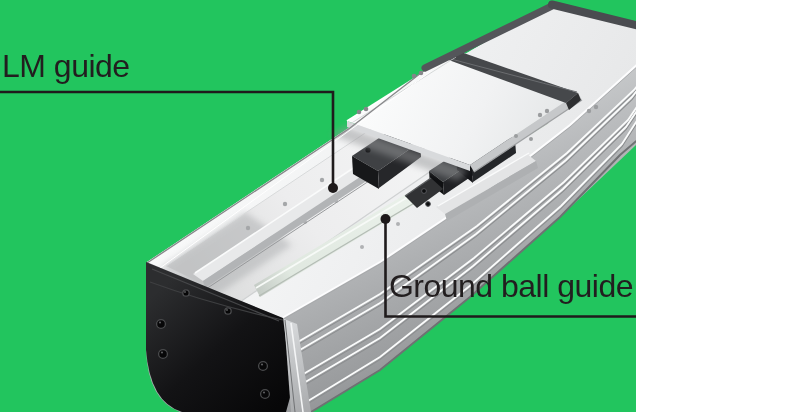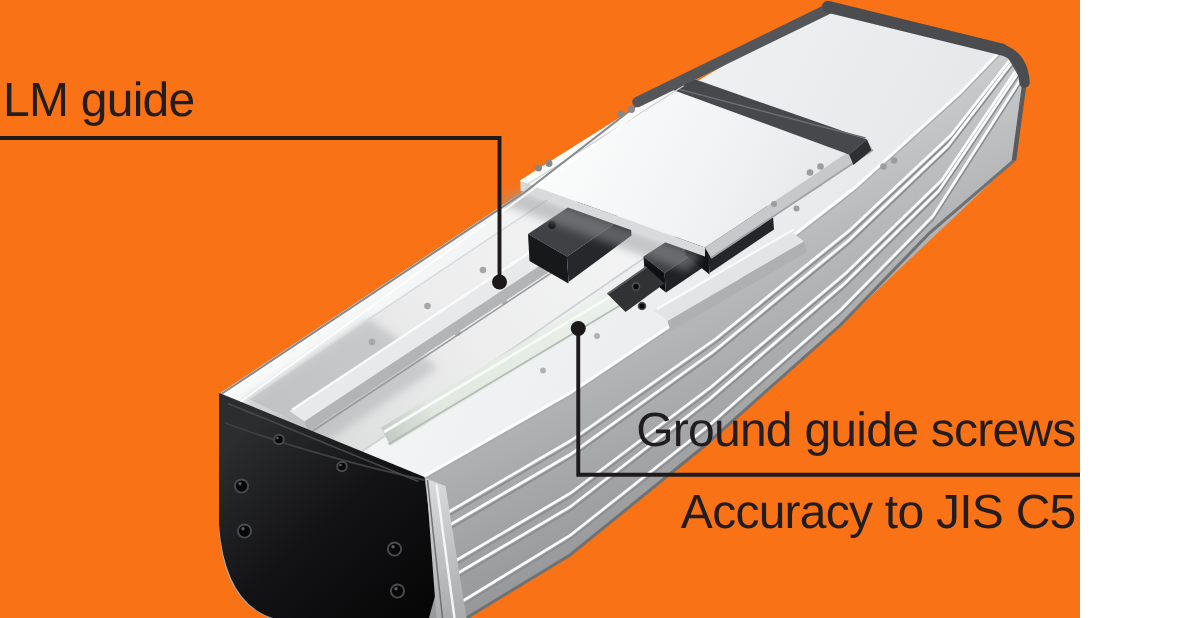--- a/index.html
+++ b/index.html
@@ -1,17 +1,17 @@
 <!DOCTYPE html>
 <html><head>
 <meta charset="utf-8">
 <style>
   html,body{margin:0;padding:0;background:#fff;}
   #stage{
-    position:relative;width:720px;height:412px;background:#f97316;
+    position:relative;width:636px;height:412px;background:#22c55e;
     overflow:hidden;font-family:"Liberation Sans",sans-serif;
   }
   #stage svg{position:absolute;left:0;top:0;}
   .callout-label{
     position:absolute;font-size:32px;line-height:1.05;color:#221e1f;
     letter-spacing:-0.5px;white-space:nowrap;
   }
   .lbl-left{left:2px;text-align:left;}
   .lbl-right{right:3px;text-align:right;}
   #lbl-lm-guide{top:50px;}
@@ -238,15 +238,14 @@
 
     <g fill="none" stroke="#1f1b1c" stroke-width="2.6">
       <path d="M0,92 L333,92 L333,186"></path>
       <path d="M385.5,220 L385.5,316.5 L800,316.5"></path>
     </g>
     <circle cx="333" cy="188" r="5" fill="#1d191a"></circle>
     <circle cx="385.5" cy="219" r="5" fill="#1d191a"></circle>
   </svg>
 
   <div class="callout-label lbl-left" id="lbl-lm-guide">LM guide</div>
-  <div class="callout-label lbl-right" id="lbl-ground-ball-screws">Ground guide screws</div>
-  <div class="callout-label lbl-right" id="lbl-accuracy">Accuracy to JIS C5</div>
+  <div class="callout-label lbl-right" id="lbl-ground-ball-screws">Ground ball guide</div>
 </div>
 
 </body></html>

